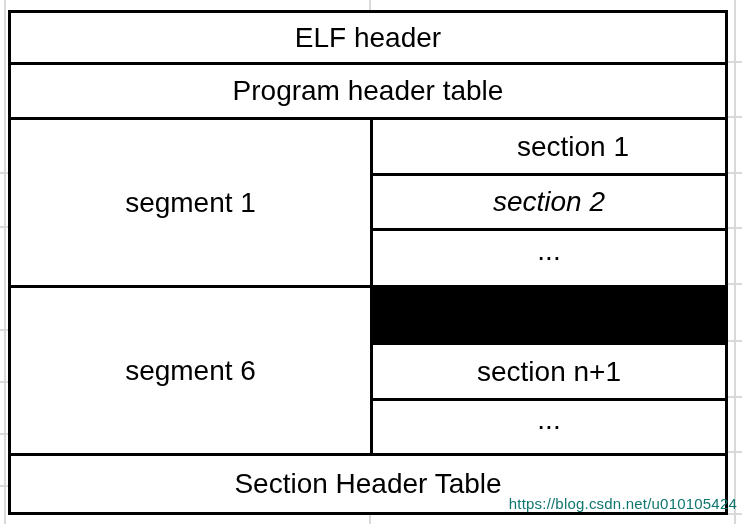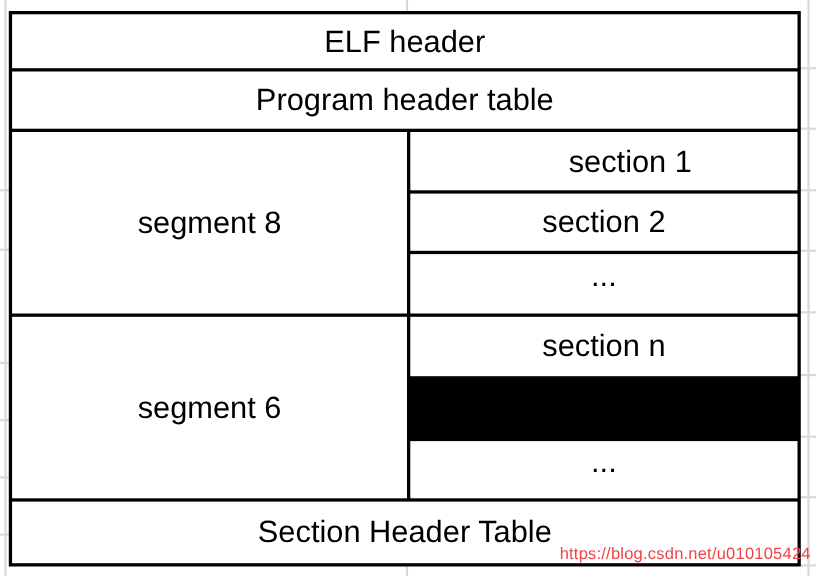--- a/index.html
+++ b/index.html
@@ -51,35 +51,35 @@
     justify-content: center;
     white-space: nowrap;
   }
   .full  { grid-column: 1 / 3; }
   .r1    { grid-row: 1; }
   .r2    { grid-row: 2; }
   .r9    { grid-row: 9; }
   .seg1  { grid-column: 1; grid-row: 3 / 6; }
   .seg2  { grid-column: 1; grid-row: 6 / 9; }
   .sA    { grid-column: 2; grid-row: 3; padding-left: 48px; }
-  .sB    { grid-column: 2; grid-row: 4; }
+  .sB    { grid-column: 2; grid-row: 4; font-style: italic; }
   .sC    { grid-column: 2; grid-row: 5; }
   .sD    { grid-column: 2; grid-row: 6; }
   .sE    { grid-column: 2; grid-row: 7; }
   .sF    { grid-column: 2; grid-row: 8; }
   .dots span { display: inline-block; transform: translateY(-7px); }
 
   
   .watermark {
     position: absolute;
     top: 496px;
     right: 5px;
     font-size: 15px;
     line-height: 16px;
-    color: #ef4444;
+    color: #0f766e;
     z-index: 2;
     letter-spacing: 0.2px;
   }
 </style>
 </head>
 <body>
 
 <div id="sheet">
 
   <div class="vgrid vl"></div>
@@ -98,29 +98,29 @@
   <div class="hgrid rm" style="top:283px"></div>
   <div class="hgrid rm" style="top:340px"></div>
   <div class="hgrid rm" style="top:396px"></div>
   <div class="hgrid rm" style="top:451px"></div>
   <div class="hgrid rm" style="top:513px"></div>
 
   <div class="elf-table">
     <div class="cell full r1">ELF header</div>
     <div class="cell full r2">Program header table</div>
 
-    <div class="cell seg1">segment 8</div>
+    <div class="cell seg1">segment 1</div>
     <div class="cell sA">section 1</div>
     <div class="cell sB">section 2</div>
     <div class="cell sC dots">
         <span>...</span>
       </div>
 
     <div class="cell seg2">segment 6</div>
-    <div class="cell sD">section n</div>
+    <div class="cell sE">section n+1</div>
     <div class="cell sF dots">
         <span>...</span>
       </div>
 
     <div class="cell full r9">Section Header Table</div>
   </div>
 
   <div class="watermark">https://blog.csdn.net/u010105424</div>
 
 </div>

